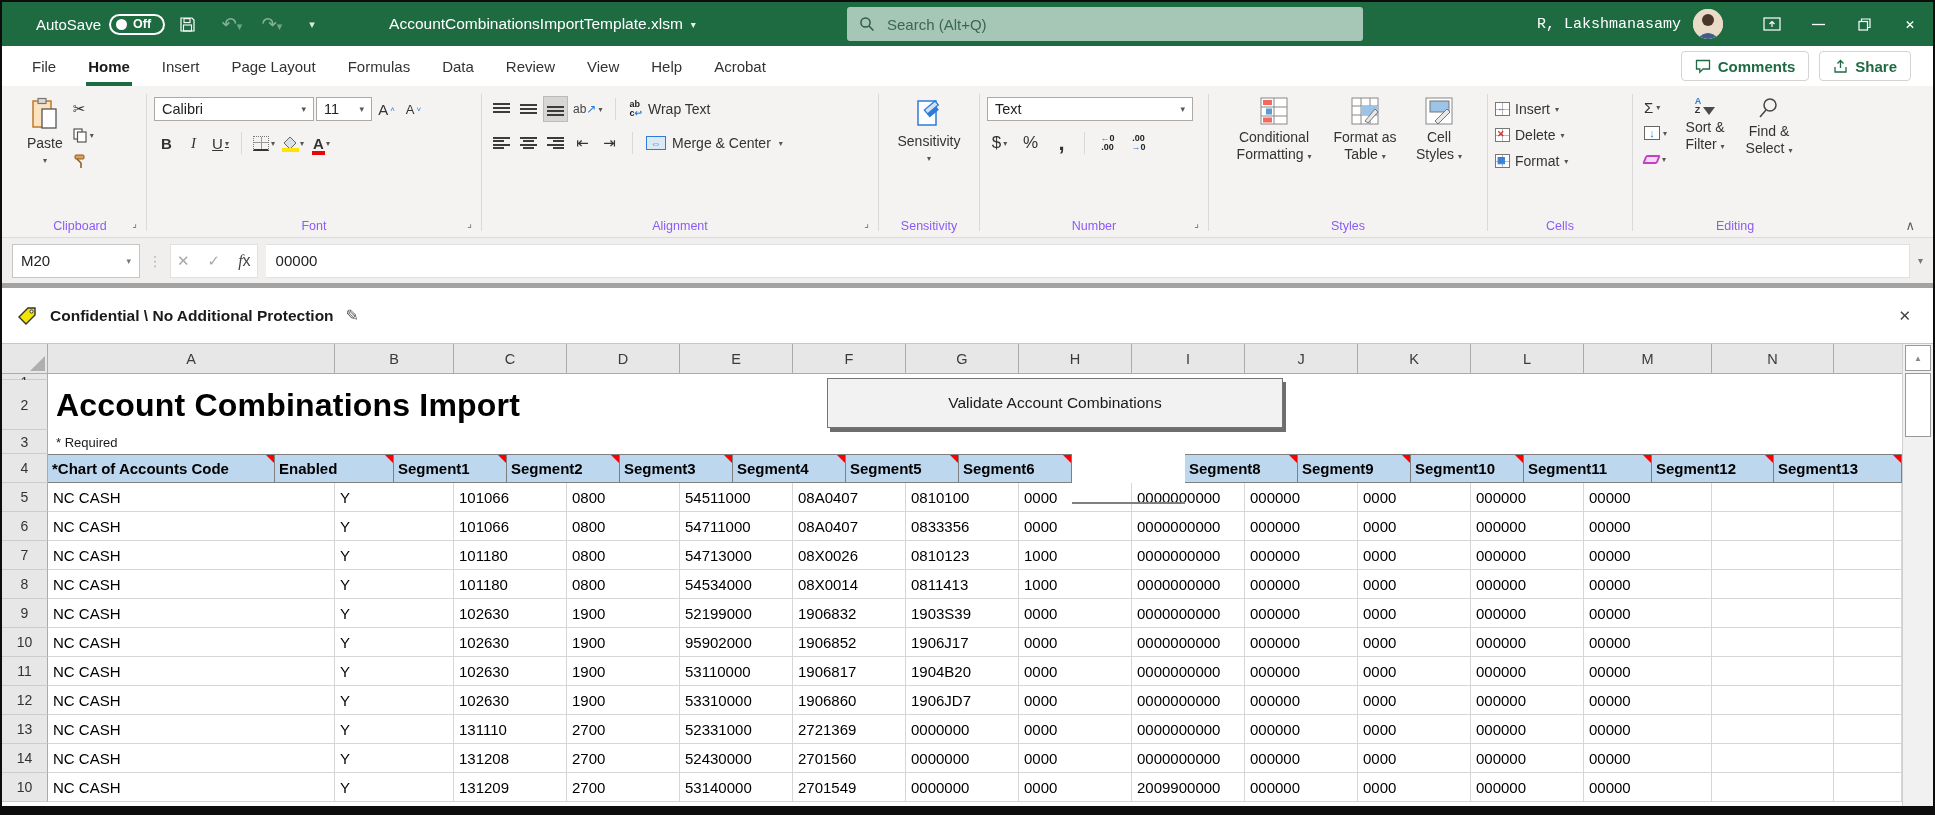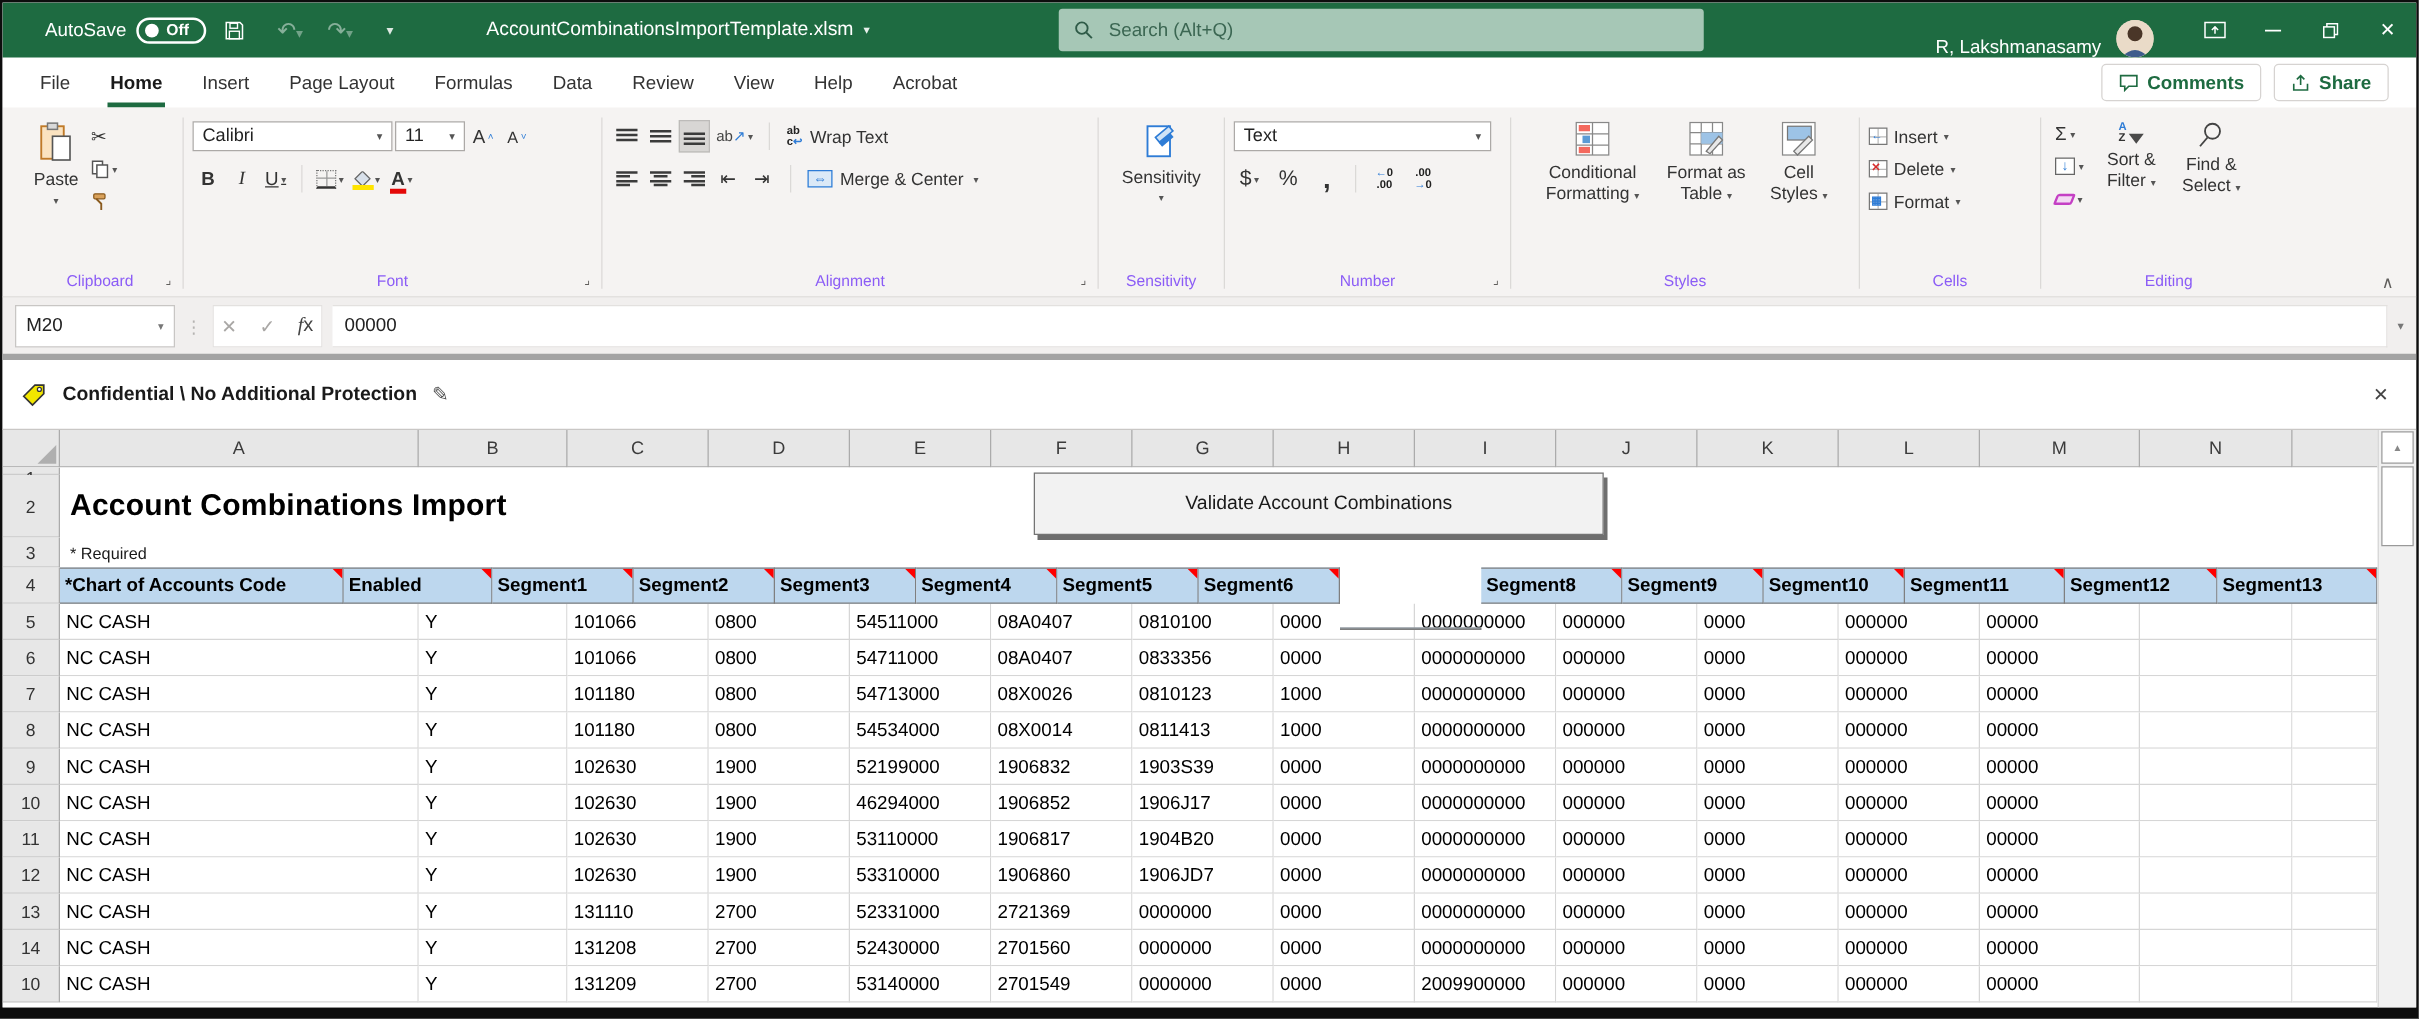--- a/index.html
+++ b/index.html
@@ -19,21 +19,21 @@
   .toggle .dot{width:11px;height:11px;border-radius:50%;background:#fff;}
   .toggle .txt{font-size:12.5px;font-weight:700;}
   .tb-ic{width:26px;text-align:center;font-size:18px;color:rgba(255,255,255,.85);cursor:pointer;}
   .tb-ic.dim{opacity:.55;}
   .qat-caret{font-size:11px;opacity:.8;}
   .tb-file{display:flex;align-items:center;gap:8px;margin-left:64px;font-size:15.5px;white-space:nowrap;}
   .tb-file .caret{font-size:10px;opacity:.9;}
   .tb-search{position:absolute;left:845px;top:5px;width:516px;height:34px;background:#A6C7B6;border-radius:3px;display:flex;align-items:center;padding:0 12px;gap:10px;}
   .tb-search input{background:transparent;border:none;outline:none;font-size:15px;color:#2F5B48;width:100%;font-family:"Liberation Sans",sans-serif;}
   .tb-search input::placeholder{color:#3B6652;opacity:1;}
-  .tb-right{margin-left:auto;display:flex;align-items:flex-end;height:100%;}
+  .tb-right{margin-left:auto;display:flex;align-items:center;height:100%;font-family:Liberation Mono, monospace;}
   .tb-user{font-size:15px;margin-right:12px;white-space:nowrap;}
   .avatar{width:30px;height:30px;border-radius:50%;background:#EADBC8;overflow:hidden;margin-right:26px;flex:none;}
   .winbtn{width:46px;height:100%;display:flex;align-items:center;justify-content:center;color:#fff;font-size:15px;cursor:pointer;}
   
   .tabsrow{height:40px;background:#fff;display:flex;align-items:center;padding-left:14px;flex:none;}
   .tab{position:relative;padding:0 16px;font-size:15px;color:#333;height:100%;display:flex;align-items:center;cursor:pointer;white-space:nowrap;}
   .tab.active{font-weight:700;color:#1a1a1a;}
   .tab.active::after{content:'';position:absolute;left:14px;right:14px;bottom:0;height:4px;background:#1E6B41;}
   .tr-right{margin-left:auto;display:flex;align-items:center;gap:10px;padding-right:22px;}
   .pillbtn{display:flex;align-items:center;gap:7px;border:1px solid #d6d3d1;background:#fff;border-radius:4px;height:30px;padding:0 13px;font-size:15px;font-weight:700;color:#1E6B41;cursor:pointer;}
@@ -113,21 +113,21 @@
   .corner::after{content:'';position:absolute;right:2px;bottom:2px;border-bottom:15px solid #AFAFAF;border-left:15px solid transparent;}
   .colh{flex:none;border-right:1px solid #ABABAB;border-bottom:1px solid #ABABAB;display:flex;align-items:center;justify-content:center;font-size:14.5px;color:#3b3b3b;cursor:pointer;}
   .colh-fill{flex:1;border-right:none;}
   .rowswrap{flex:1;position:relative;overflow:hidden;background:#fff;}
   .srow{display:flex;height:29px;}
   .gut{width:46px;flex:none;background:#E7E7E7;border-right:1px solid #ABABAB;border-bottom:1px solid #CCCCCC;display:flex;align-items:center;justify-content:center;font-size:14px;color:#333;cursor:pointer;}
   .plain-rest{flex:1;background:#fff;display:flex;align-items:center;}
   .row-sliver{height:6px;overflow:hidden;}
   .row-sliver .gut{align-items:flex-start;line-height:16px;}
   .row-title{height:50px;}
-  .sheet-title{font-size:24px;font-weight:700;color:#000;padding-left:8px;letter-spacing:.2px;}
+  .sheet-title{font-size:32px;font-weight:700;color:#000;padding-left:8px;letter-spacing:.2px;}
   .row-required{height:24px;}
   .required-note{font-size:13px;color:#1a1a1a;padding-left:8px;}
   .hcell{flex:none;background:#BDD7EE;border-top:1px solid #7F7F7F;border-right:1px solid #7F7F7F;border-bottom:1px solid #7F7F7F;font-size:15px;font-weight:700;color:#000;display:flex;align-items:center;padding-left:4px;position:relative;overflow:hidden;white-space:nowrap;cursor:cell;}
   .hcell::after{content:'';position:absolute;top:0;right:0;border-top:8px solid #FF0000;border-left:8px solid transparent;}
   .dcell{flex:none;background:#fff;border-right:1px solid #D6D6D6;border-bottom:1px solid #D6D6D6;font-size:15px;color:#000;display:flex;align-items:center;padding-left:5px;overflow:hidden;white-space:nowrap;cursor:cell;}
   .cell-fill{flex:1;}
   .validate-btn{position:absolute;left:825px;top:4px;width:456px;height:50px;background:#F2F2F2;border:1px solid #747474;box-shadow:3px 4px 0 #6E6E6E;font-size:15.5px;color:#1a1a1a;font-family:"Liberation Sans",sans-serif;cursor:pointer;}
   .vscroll{width:31px;flex:none;background:#F1F1F1;border-left:1px solid #D0D0D0;display:flex;flex-direction:column;align-items:center;padding-top:1px;}
   .vs-up{width:26px;height:26px;background:#fff;border:1px solid #999;display:flex;align-items:center;justify-content:center;font-size:8px;color:#888;cursor:pointer;}
   .vs-thumb{width:26px;height:64px;background:#fff;border:1px solid #999;margin-top:2px;cursor:grab;}
@@ -743,21 +743,21 @@
               <div class="dcell" style="width: 128px;">00000</div>
               <div class="dcell" style="width: 122px;"></div>
               <div class="dcell cell-fill"></div>
             </div>
             <div class="srow">
               <div class="gut">10</div>
               <div class="dcell" style="width: 287px;">NC CASH</div>
               <div class="dcell" style="width: 119px;">Y</div>
               <div class="dcell" style="width: 113px;">102630</div>
               <div class="dcell" style="width: 113px;">1900</div>
-              <div class="dcell" style="width: 113px;">46294000</div>
+              <div class="dcell" style="width: 113px;">95902000</div>
               <div class="dcell" style="width: 113px;">1906852</div>
               <div class="dcell" style="width: 113px;">1906J17</div>
               <div class="dcell" style="width: 113px;">0000</div>
               <div class="dcell" style="width: 113px;">0000000000</div>
               <div class="dcell" style="width: 113px;">000000</div>
               <div class="dcell" style="width: 113px;">0000</div>
               <div class="dcell" style="width: 113px;">000000</div>
               <div class="dcell" style="width: 128px;">00000</div>
               <div class="dcell" style="width: 122px;"></div>
               <div class="dcell cell-fill"></div>

